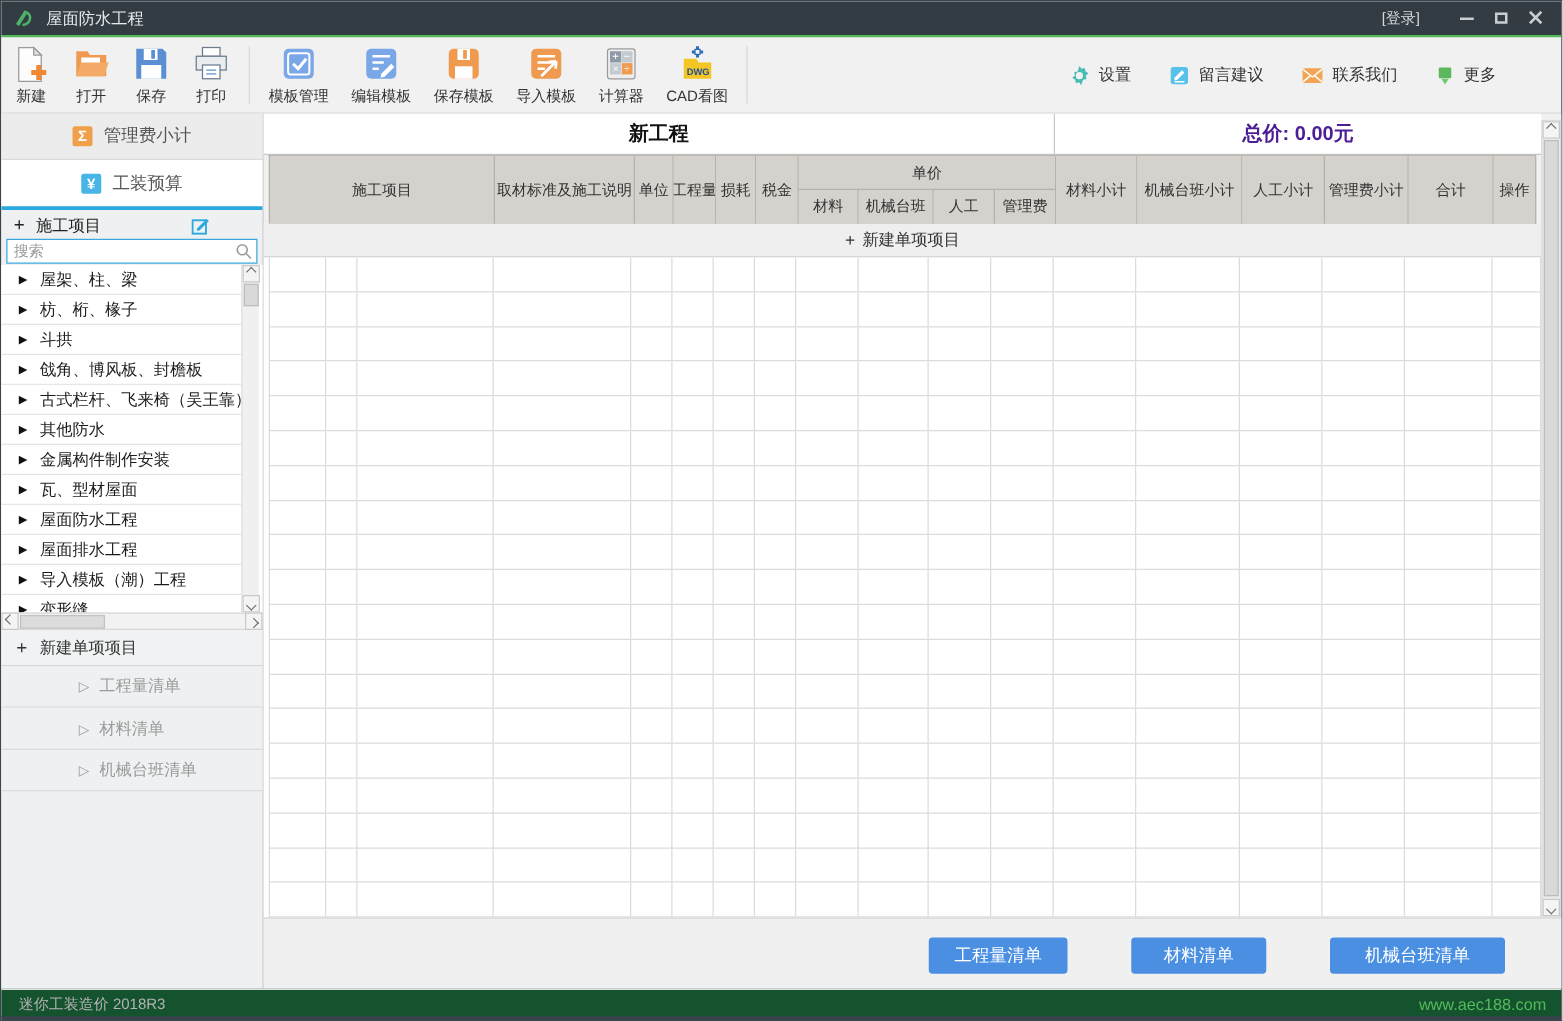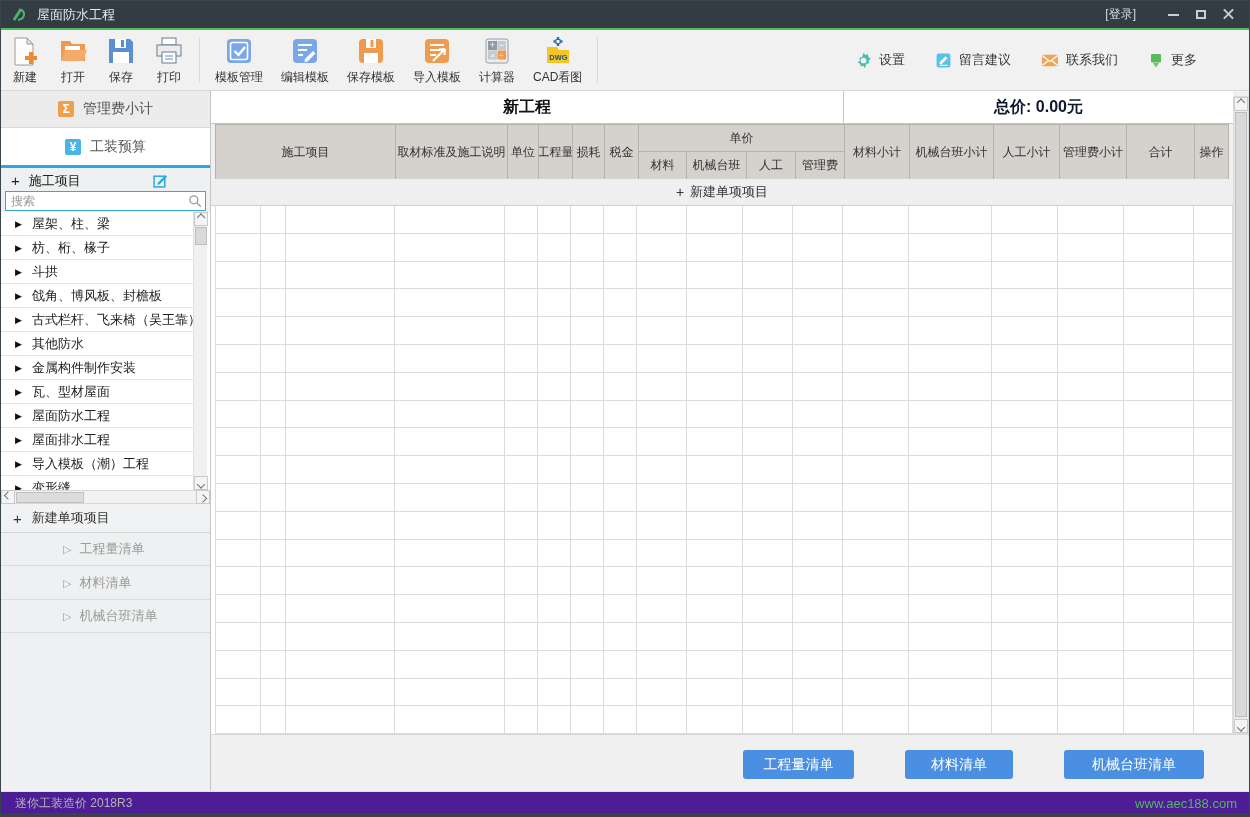--- a/index.html
+++ b/index.html
@@ -73,21 +73,21 @@
   .newproj-row .np-label { font-size:13px; color:#333; }
   .collapsed-row { position:absolute; left:0; width:100%; height:33px; display:flex; align-items:center; padding-left:62px; border-bottom:1px solid #dcdcdc; cursor:pointer; background:#eef0f1; }
   .collapsed-row .ctri { font-size:11px; color:#9b9b9b; margin-right:8px; }
   .collapsed-row .c-label { font-size:13px; color:#9b9b9b; }
   .cr-0 { top:442px; } .cr-1 { top:476px; } .cr-2 { top:509px; }
 
   
   .main { position:absolute; top:90px; left:210px; width:1040px; height:700px; background:#f0f0f0; }
   .title-row { position:absolute; top:0; left:0; width:1022px; height:33px; background:#fff; border-bottom:1px solid #c6c6c6; }
   .proj-title { position:absolute; left:0; top:0; width:633px; height:100%; border-right:1px solid #c9c9c9; display:flex; align-items:center; justify-content:center; font-size:16px; font-weight:bold; color:#111; }
-  .total-title { position:absolute; left:633px; top:0; right:0; height:100%; display:flex; align-items:center; justify-content:center; font-size:16px; font-weight:bold; color:#0f172a; }
+  .total-title { position:absolute; left:633px; top:0; right:0; height:100%; display:flex; align-items:center; justify-content:center; font-size:16px; font-weight:bold; color:#4c1d95; }
 
   .header-grid { position:absolute; top:33px; left:4px; width:1014px; height:55px; display:grid;
     grid-template-columns:180px 112px 31px 34px 32px 34px 48px 60px 49px 49px 65px 84px 66px 67px 68px 34px;
     grid-template-rows:27px 28px; border-left:1px solid #b5b1ab; border-top:1px solid #b5b1ab; }
   .hcell { background:#d5d2cd; border-right:1px solid #b5b1ab; border-bottom:1px solid #b5b1ab; display:flex; align-items:center; justify-content:center; font-size:12px; color:#333; overflow:hidden; white-space:nowrap; }
   .span2 { grid-row:1 / 3; }
 
   .add-row { position:absolute; top:88px; left:0; width:1022px; height:27px; background:#efefef; border-bottom:1px solid #cfcfcf; display:flex; align-items:center; justify-content:center; gap:6px; cursor:pointer; }
   .add-row .plus { font-size:14px; color:#333; }
   .add-row .ar-label { font-size:13px; color:#333; }
@@ -100,21 +100,21 @@
 
   .main-vscroll { position:absolute; top:5px; right:2px; width:16px; height:638px; background:#ebebeb; border:1px solid #dcdcdc; }
   .main-vscroll .scroll-btn { width:14px; left:0; }
   .main-vscroll .scroll-thumb-v { top:15px; bottom:16px; }
 
   .footer { position:absolute; top:643px; left:0; width:1040px; height:57px; background:#f0f0f0; border-top:1px solid #d6d6d6; }
   .f-btn { position:absolute; top:15px; height:29px; background:#4a8fe2; color:#fff; font-size:14px; border:none; border-radius:3px; cursor:pointer; display:flex; align-items:center; justify-content:center; }
   .f-btn.b0 { left:532px; width:111px; } .f-btn.b1 { left:694px; width:108px; } .f-btn.b2 { left:853px; width:140px; }
 
   
-  .statusbar { position:absolute; top:790px; left:0; right:0; height:24px; background:#4c1d95; border-top:1px solid #dfe1e2; display:flex; align-items:center; }
+  .statusbar { position:absolute; top:790px; left:0; right:0; height:24px; background:#14532d; border-top:1px solid #dfe1e2; display:flex; align-items:center; }
   .status-version { font-size:12px; color:#b3b3b3; margin-left:14px; }
   .status-link { font-size:13px; color:#54b95c; margin-left:auto; margin-right:12px; cursor:pointer; }
   .bottom-edge { position:absolute; bottom:0; left:0; right:0; height:3px; background:#37424a; }
 </style>
 </head>
 <body>
 
 <div class="window">
 
   <div class="titlebar">

